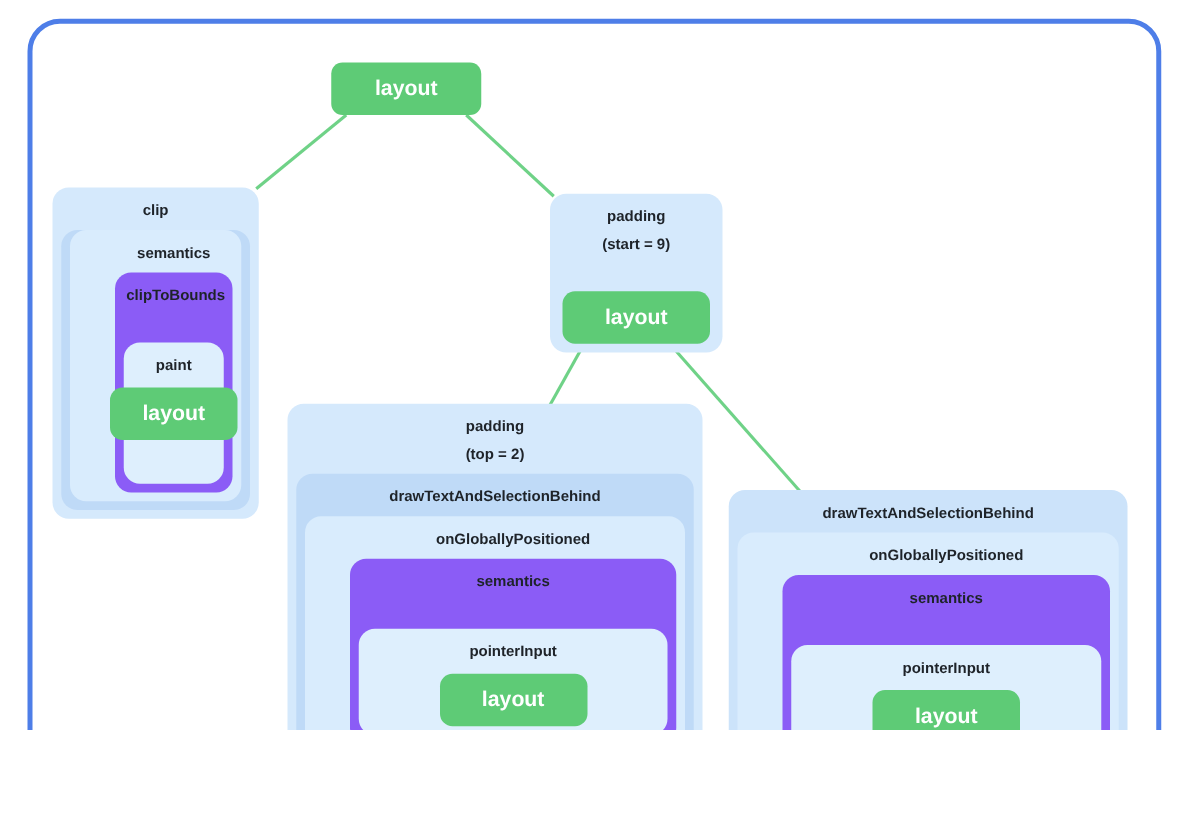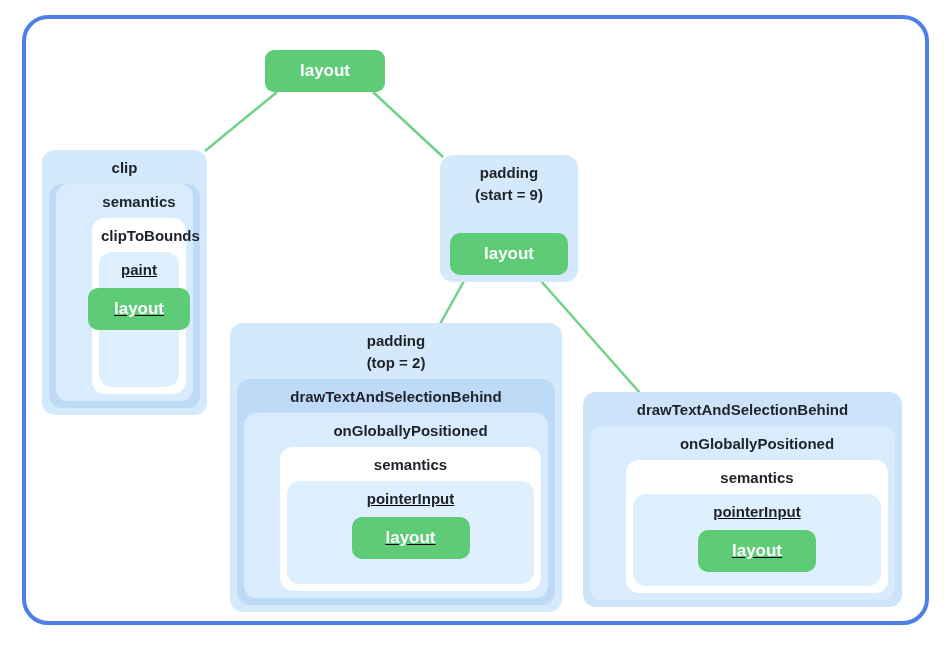--- a/index.html
+++ b/index.html
@@ -1,44 +1,44 @@
 <!DOCTYPE html>
 <html><head>
 <meta charset="utf-8">
 <style>
   html,body { margin:0; padding:0; background:#ffffff; }
   #canvas {
-    position:relative; width:950px; height:650px;
+    position:relative; width:950px; height:584px;
     background:#ffffff; overflow:hidden;
     font-family:"Liberation Sans", sans-serif;
   }
   #frame {
     position:absolute; left:22px; top:15px; width:907px; height:610px;
     box-sizing:border-box; border:4px solid #4E7EE8; border-radius:26px;
     background:#ffffff;
   }
   #edges { position:absolute; left:0; top:0; width:950px; height:650px; pointer-events:none; }
 
   .node {
     box-sizing:border-box; display:flex; flex-direction:column;
     border-radius:13px; padding:0 7px 7px;
   }
   .node > .node { flex:1 1 auto; }
   .nlabel {
-    flex:0 0 auto; text-align:center; font-weight:700; font-size:15px;
+    flex:0 0 auto; text-align:center; font-weight:700; font-size:12px;
     color:#1E2329; padding:7px 2px 5px; line-height:22px; white-space:nowrap;
   }
   .nlabel span { display:block; }
 
   .abs { position:absolute; }
   .sa { background:#D5E9FC; }
   .sb { background:#BFDAF7; }
   .sc { background:#D9ECFD;padding-left:36px; }
-  .sd { background:#ffffff; }
-  .se { background:#DEEFFD;text-decoration:underline; }
+  .sd { background:#8b5cf6;gap:22px; }
+  .se { background:#DEEFFD; }
   .sf { background:#CCE3FA; }
 
   .leaf {
     flex:0 0 auto; align-self:center; margin-top:2px;
     width:118px; height:42px; border-radius:10px;
     background:#5ECB76; color:#ffffff; font-weight:700; font-size:17px;
     display:flex; align-items:center; justify-content:center;
   }
   .leaf.small { width:102px; }
   .leaf.pinned { margin-top:auto; }

